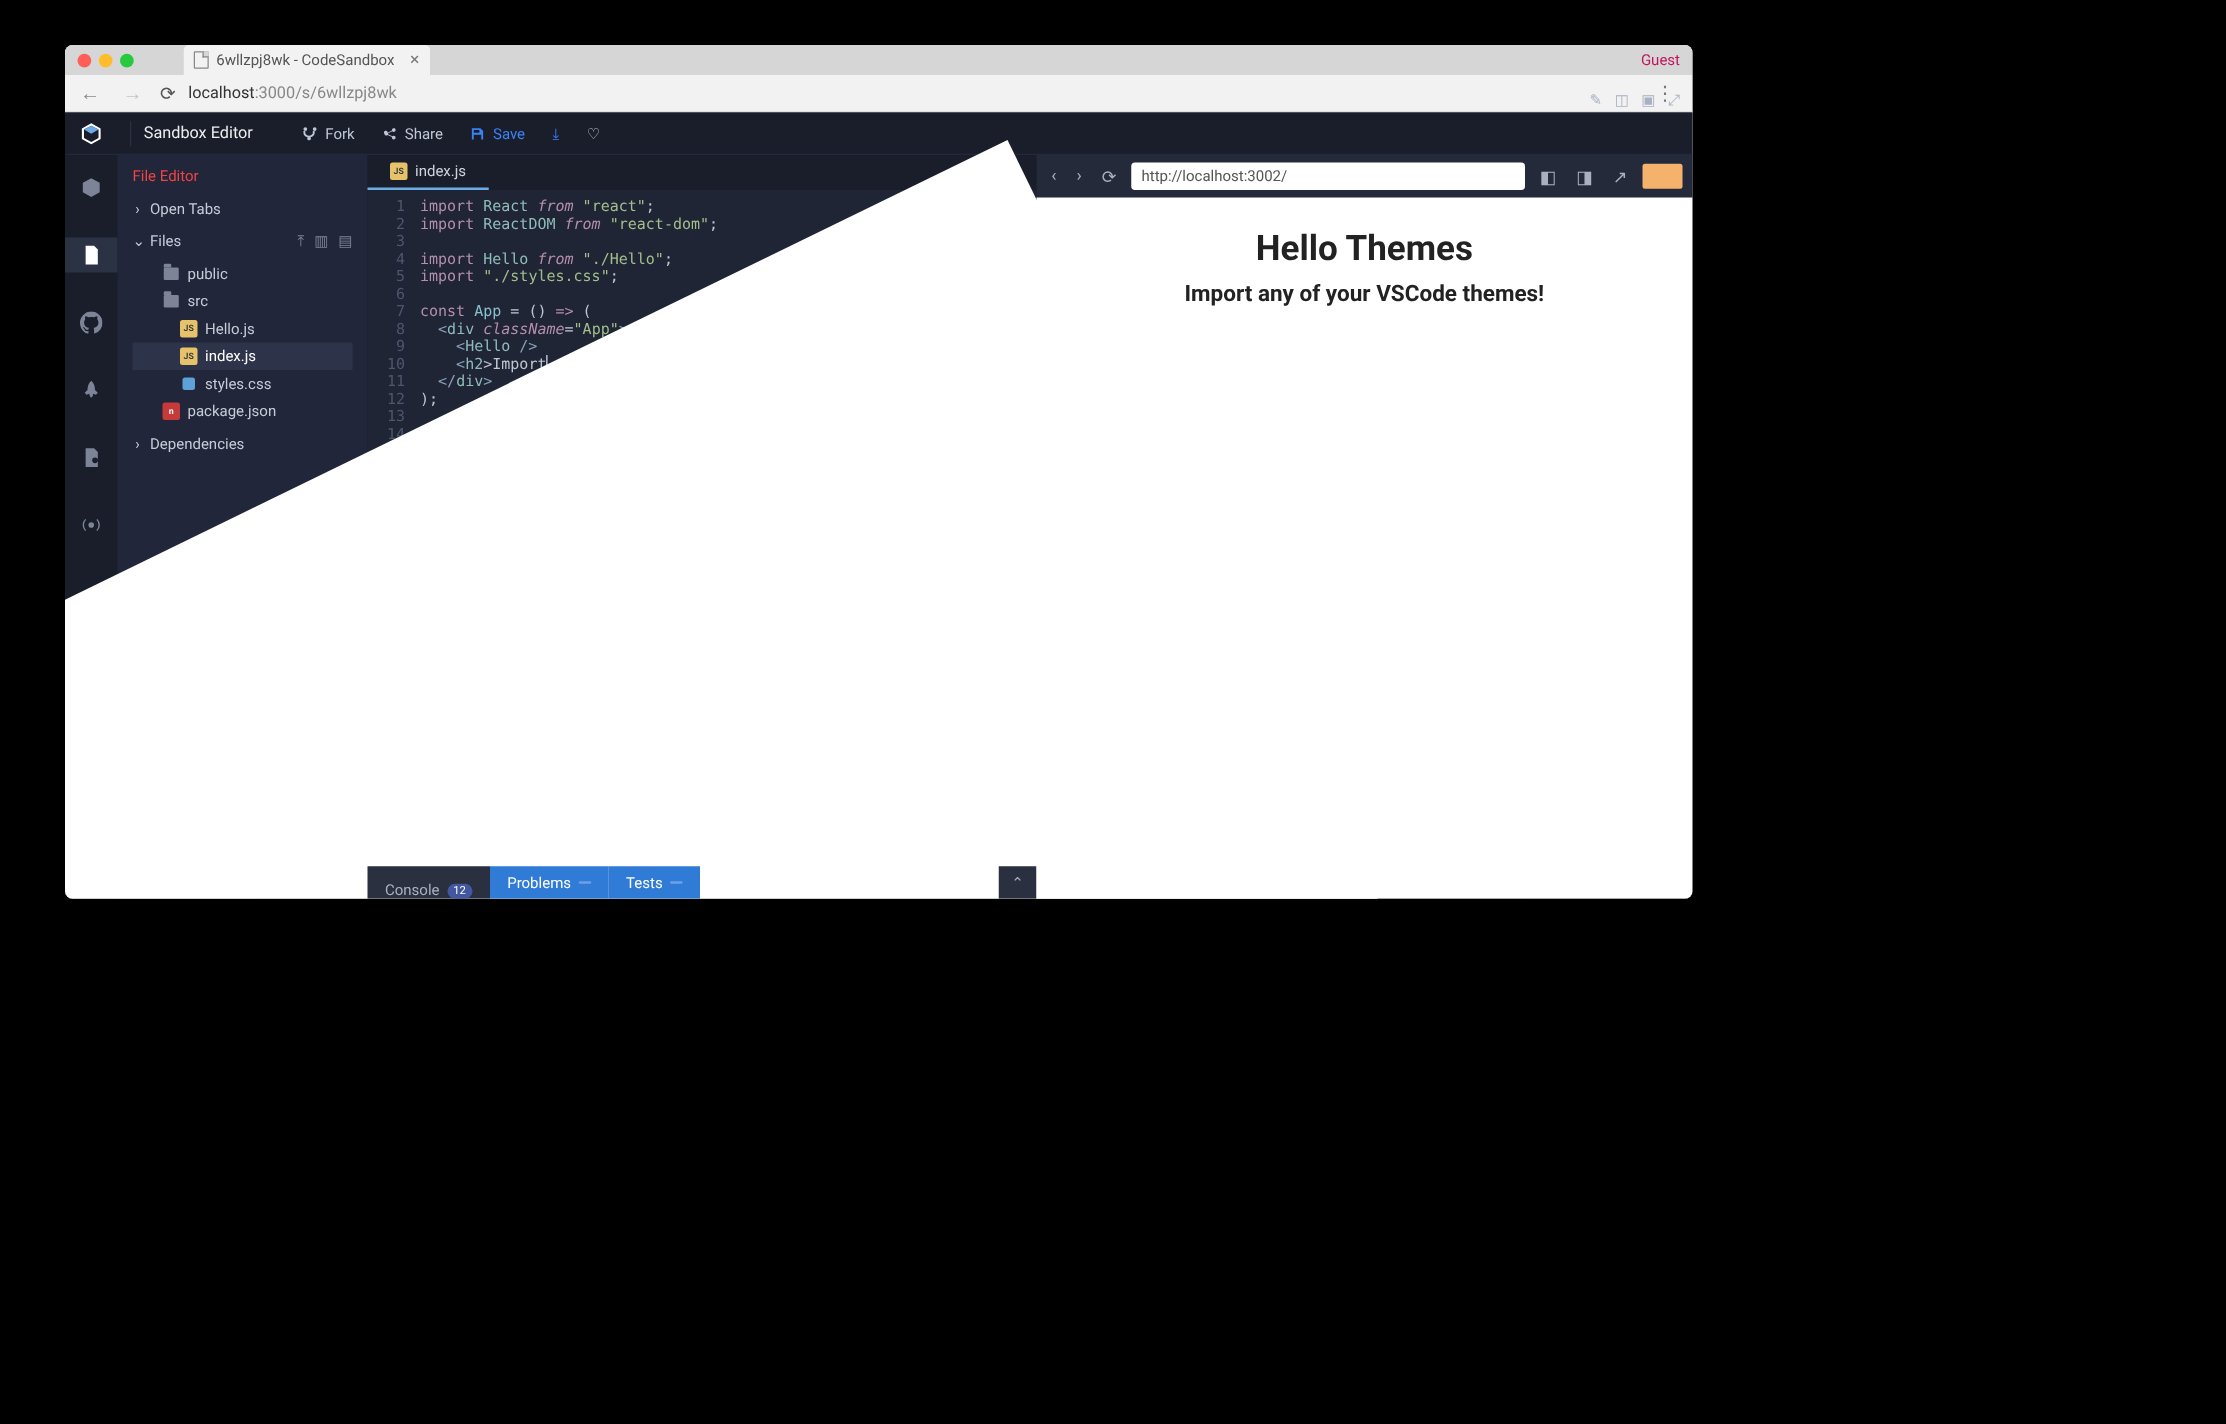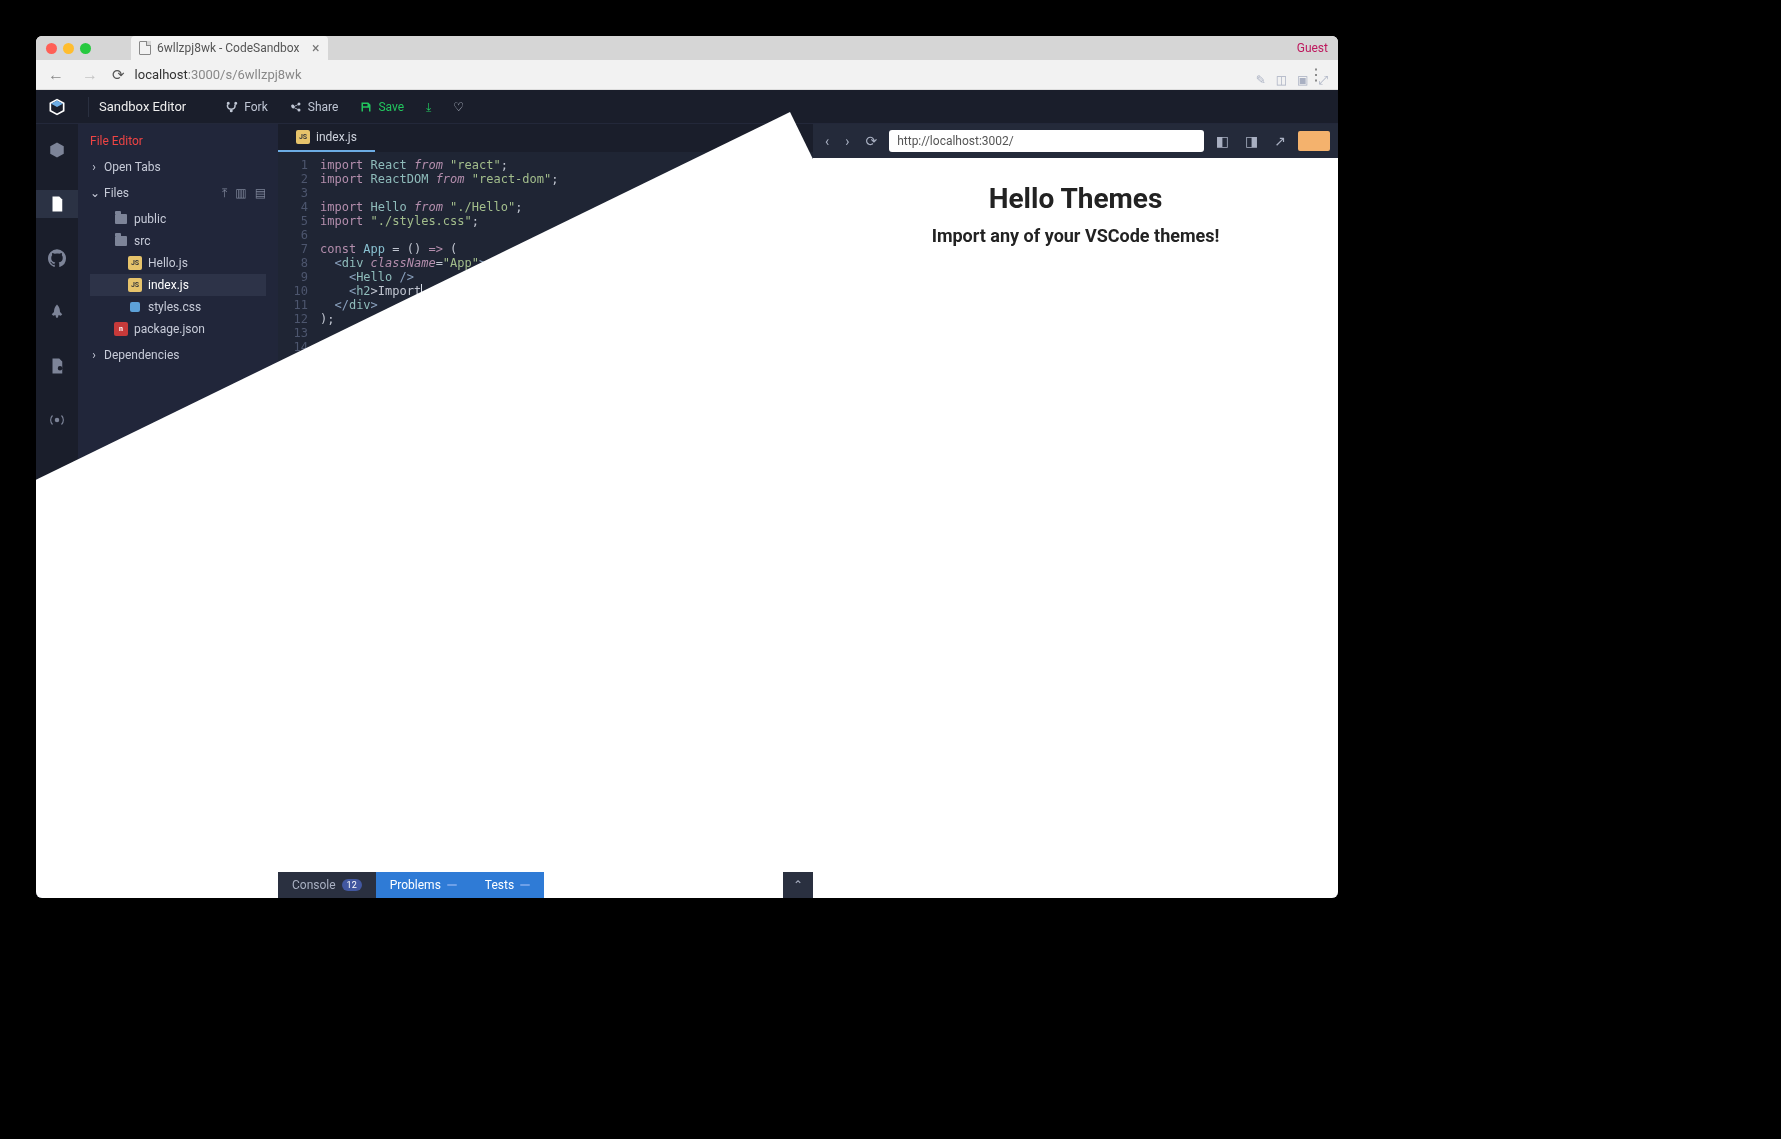--- a/index.html
+++ b/index.html
@@ -1,19 +1,19 @@
 <!DOCTYPE html>
 <html><head>
 <meta charset="utf-8">
 <style>
 * { margin: 0; padding: 0; box-sizing: border-box; }
 body { background: #000; font-family: -apple-system, BlinkMacSystemFont, "Segoe UI", Roboto, Helvetica, Arial, sans-serif; }
 
 .canvas { position: relative; width: 1781px; height: 1139px; margin: 0 auto; background: #000; }
-.window { position: absolute; left: 36px; top: 36px; width: 1302px; height: 862px; background: #fff; border-radius: 6px; box-shadow: 0 20px 40px rgba(0,0,0,.5); overflow: hidden; display: flex; flex-direction: column; }
+.window { position: absolute; left: 52px; top: 36px; width: 1302px; height: 683px; background: #fff; border-radius: 6px; box-shadow: 0 20px 40px rgba(0,0,0,.5); overflow: hidden; display: flex; flex-direction: column; }
 
 
 .chrome-tabs { height: 24px; background: #d6d6d6; display: flex; align-items: center; position: relative; }
 .traffic { display: flex; gap: 6px; padding-left: 10px; }
 .traffic span { width: 11px; height: 11px; border-radius: 50%; display: inline-block; }
 .tl-close { background: #ff5f56; }
 .tl-min { background: #ffbd2e; }
 .tl-max { background: #27c93f; }
 .chrome-tab { margin-left: 40px; background: #f2f2f2; height: 24px; display: flex; align-items: center; font-size: 12px; color: #555; padding: 0 28px 0 8px; border-top-left-radius: 4px; border-top-right-radius: 4px; gap: 6px; position: relative; }
 .chrome-tab .close { position: absolute; right: 8px; top: 4px; color: #777; font-size: 14px; cursor: pointer; }
@@ -28,21 +28,21 @@
 
 
 .app { flex: 1; display: flex; flex-direction: column; background: #1a1e2b; }
 .topbar { height: 34px; background: #1a1e2b; display: flex; align-items: center; color: #ccc; font-size: 13px; border-bottom: 1px solid #23283a; }
 .logo { width: 42px; display: flex; align-items: center; justify-content: center; }
 .cube { width: 20px; height: 20px; }
 .divider { width: 1px; height: 20px; background: #2a3040; margin: 0 10px; }
 .app-title { color: #eee; font-weight: 400; }
 .top-actions { margin-left: 40px; display: flex; gap: 22px; color: #bfc6d4; }
 .top-action { display: flex; align-items: center; gap: 6px; cursor: pointer; font-size: 12px; }
-.top-action.inactive { color: #22c55e; justify-content: space-between; }
+.top-action.inactive { color: #3b82f6; justify-content: space-between; }
 .right-top { margin-left: auto; display: flex; align-items: center; gap: 14px; padding-right: 8px; }
 .search-wrap { background: #f4f5f6; border-radius: 3px; height: 24px; display: flex; align-items: center; padding: 0 8px; color: #888; gap: 8px; }
 .search-wrap input { border: none; outline: none; background: transparent; font-size: 12px; width: 100px; color: #555; }
 .icon-top { color: #a9b0c2; cursor: pointer; font-size: 14px; }
 .user-block { display: flex; align-items: center; gap: 8px; color: #d8dce6; }
 .user-text { text-align: right; line-height: 1.1; }
 .user-name { font-size: 12px; }
 .user-sub { font-size: 10px; color: #7c8498; }
 .avatar { width: 26px; height: 26px; background: #4a4a4a; border-radius: 2px; position: relative; overflow: hidden; }
 .avatar::after { content:""; position:absolute; left:4px; top:4px; width:18px; height:18px; background:#6b6b6b; border-radius:3px; }
@@ -95,21 +95,21 @@
 .op { color:#c0c5d0; }
 .cursor { border-right: 1px solid #d8dee9; }
 
 
 .wipe { position:absolute; inset:0; pointer-events:none; }
 .wipe::after { content:""; position:absolute; left:0; top:0; width:300%; height:300%; background:#fff; transform-origin: top left; transform: translate(512px, -40px) rotate(64deg); }
 
 
 .console-bar { height: 26px; color:#cfd4de; font-size:12px; display:flex; align-items:stretch; position: relative; z-index:5; }
 .console-tab { display:flex; align-items:center; gap:6px; padding: 0 14px; cursor:pointer; }
-.console-tab.grey { background:#2a3040; color:#a9b0c2; }
+.console-tab.grey { background:#2a3040; color:#a9b0c2;align-items:flex-end; }
 .console-tab.blue { background:#2f7bd6; color:#fff; }
 .badge { background:#4257a0; color:#fff; border-radius:9px; font-size:9px; padding:1px 5px; }
 .badge.light { background:#6ea0e8; }
 .expand { margin-left:auto; background:#2a3040; color:#a9b0c2; padding: 0 10px; display:flex; align-items:center; cursor:pointer; }
 
 
 .preview-col { width: 525px; display:flex; flex-direction:column; background:#1a1e2b; }
 .preview-toolbar { height: 34px; display:flex; align-items:center; gap:8px; padding: 0 8px; background:#242a3a; }
 .pbtn { color:#a9b0c2; cursor:pointer; padding: 0 4px; font-size:14px; }
 .purl { flex:1; background:#fff; height:22px; border-radius:3px; font-size:12px; color:#555; padding:0 8px; display:flex; align-items:center; }

